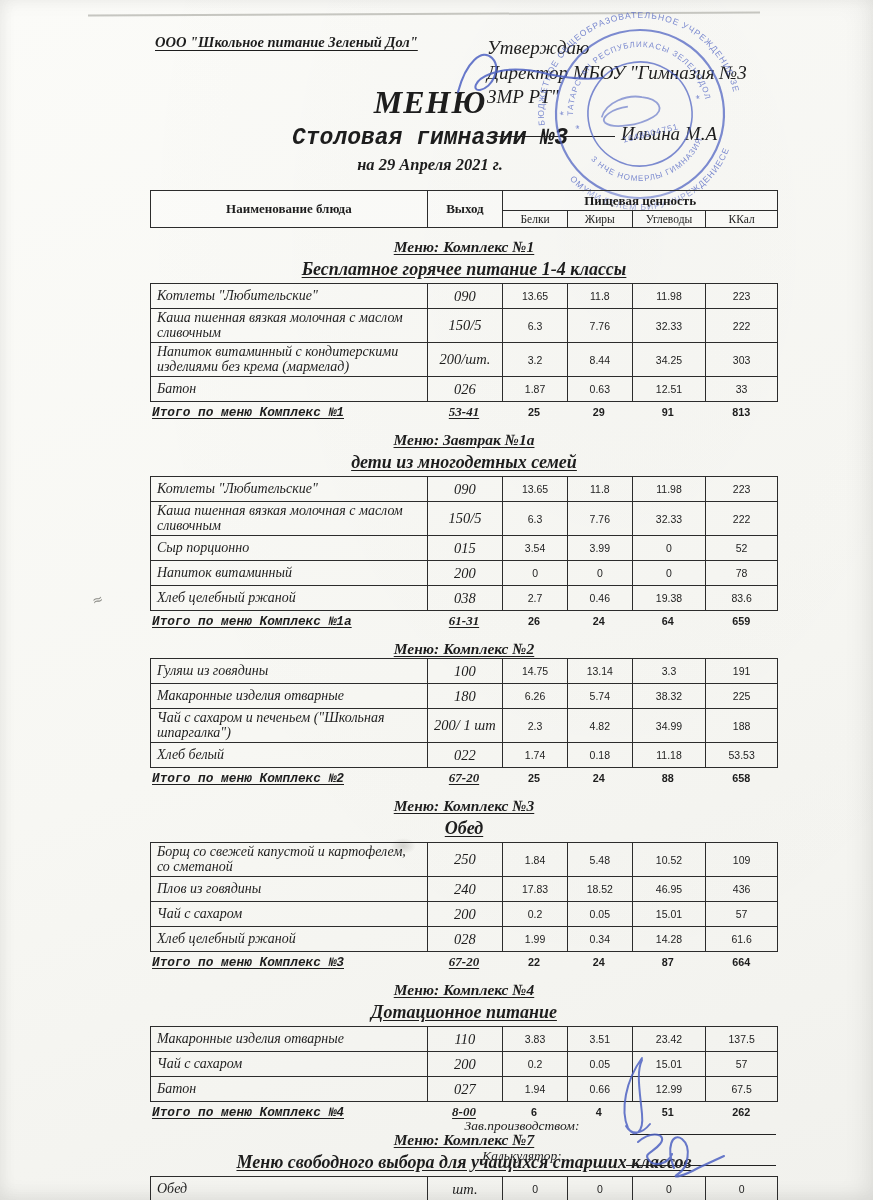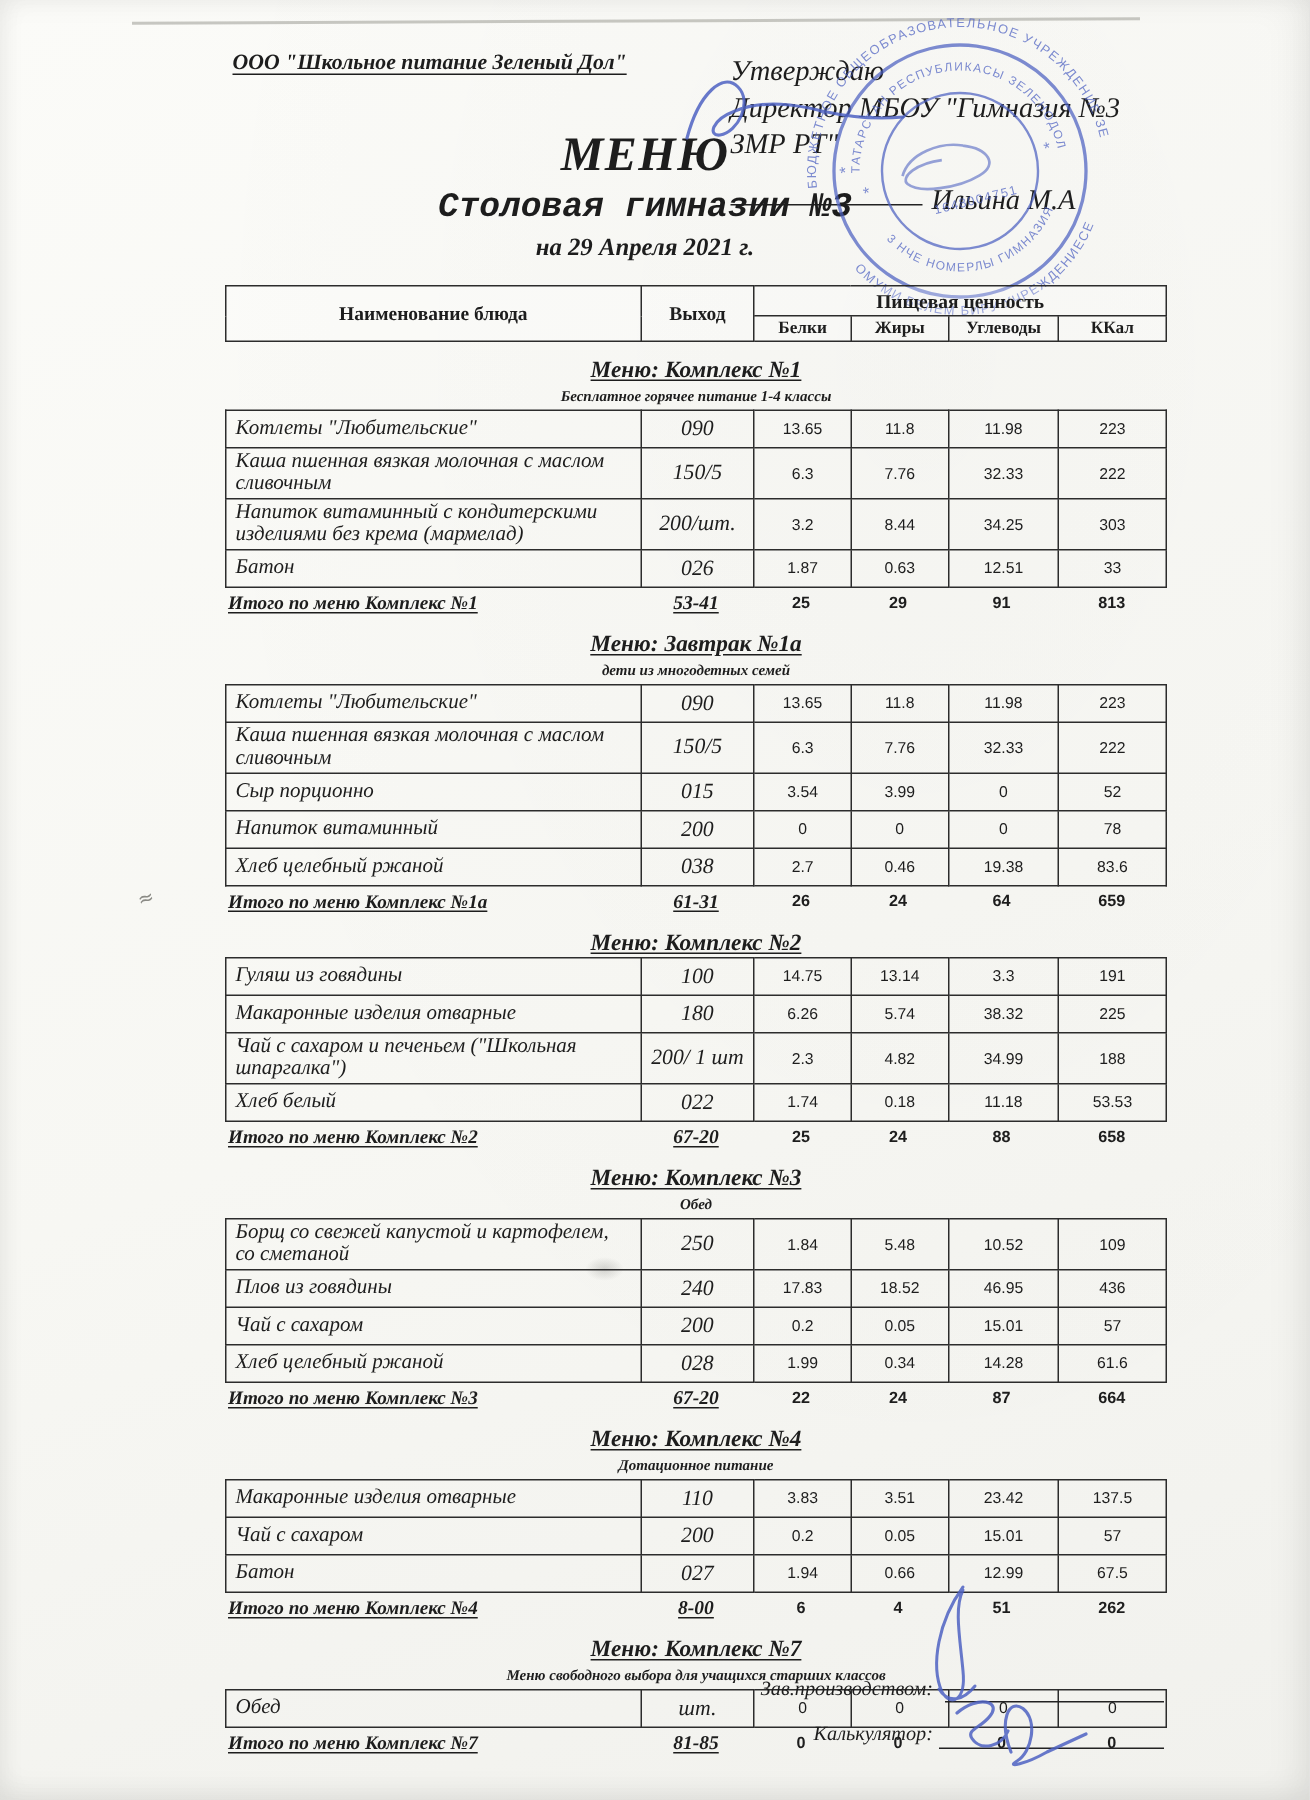--- a/index.html
+++ b/index.html
@@ -28,40 +28,40 @@
   .doc-date{font-size:16.5px;font-weight:bold;font-style:italic;margin-top:4px;}
 
   .content{position:absolute;left:150px;top:190px;width:628px;}
 
   table.menu-table{width:100%;border-collapse:collapse;table-layout:fixed;}
   table.menu-table td{border:1.5px solid #2c2c2c;vertical-align:middle;overflow:hidden;}
   col.c-name{width:44%;}col.c-out{width:12%;}col.c-p{width:10.3%;}col.c-f{width:10.3%;}col.c-c{width:11.7%;}col.c-k{width:11.4%;}
 
   .header-table td{text-align:center;font-weight:bold;background:rgba(255,255,255,.25);}
   .hdr-main{font-size:13px;height:20px;}
-  .hdr-sub td{font-weight:bold;font-size:11.5px;height:14px;}
+  .hdr-sub td{font-weight:normal;font-size:11.5px;height:14px;}
 
   .menu-section{margin-top:10px;}
   .section-title{text-align:center;font-size:15.5px;font-weight:bold;font-style:italic;
     text-decoration:underline;text-underline-offset:2px;}
-  .section-subtitle{text-align:center;font-size:10px;font-weight:bold;font-style:italic;
-    text-underline-offset:2px;margin-top:3px;margin-bottom:3px;}
+  .section-subtitle{text-align:center;font-size:18px;font-weight:bold;font-style:italic;
+    text-decoration:underline;text-underline-offset:2px;margin-top:3px;margin-bottom:3px;}
   td.cell-name{font-style:italic;font-size:14px;line-height:14.5px;padding:2px 6px;height:20px;}
   td.cell-out{font-style:italic;font-size:14.5px;text-align:center;}
   td.cell-num{font-family:"Liberation Sans","DejaVu Sans",sans-serif;font-size:10.5px;text-align:center;}
 
   .total-row{display:grid;grid-template-columns:44% 12% 10.3% 10.3% 11.7% auto;align-items:center;height:18px;margin-top:1px;}
-  .total-label{font-size:12.8px;font-weight:bold;font-style:italic;text-decoration:underline;text-underline-offset:2px;padding-left:2px;}
+  .total-label{font-size:12.8px;font-weight:bold;font-style:italic;text-decoration:underline;text-underline-offset:2px;padding-left:2px;font-family:Liberation Mono, monospace;}
   .total-out{font-size:13px;font-weight:bold;font-style:italic;text-decoration:underline;text-underline-offset:2px;text-align:center;}
   .total-num{font-family:"Liberation Sans","DejaVu Sans",sans-serif;font-size:10.8px;font-weight:bold;text-align:center;}
 
   .stamp{position:absolute;left:498px;top:12px;width:284px;height:212px;overflow:visible;pointer-events:none;}
   .footer-sig{position:absolute;overflow:visible;pointer-events:none;}
 
-  .footer-label{position:absolute;font-size:13.5px;font-style:italic;text-align:right;width:200px;}
+  .footer-label{position:absolute;font-size:13.5px;font-style:italic;text-align:center;width:200px;}
   .f-rule{position:absolute;border-bottom:1.5px solid #222;}
 </style>
 </head>
 <body>
 
 <div class="page">
 
   <div class="scan-line"></div>
   <div class="pencil-mark">≈</div>
   <div class="smudge"></div>

